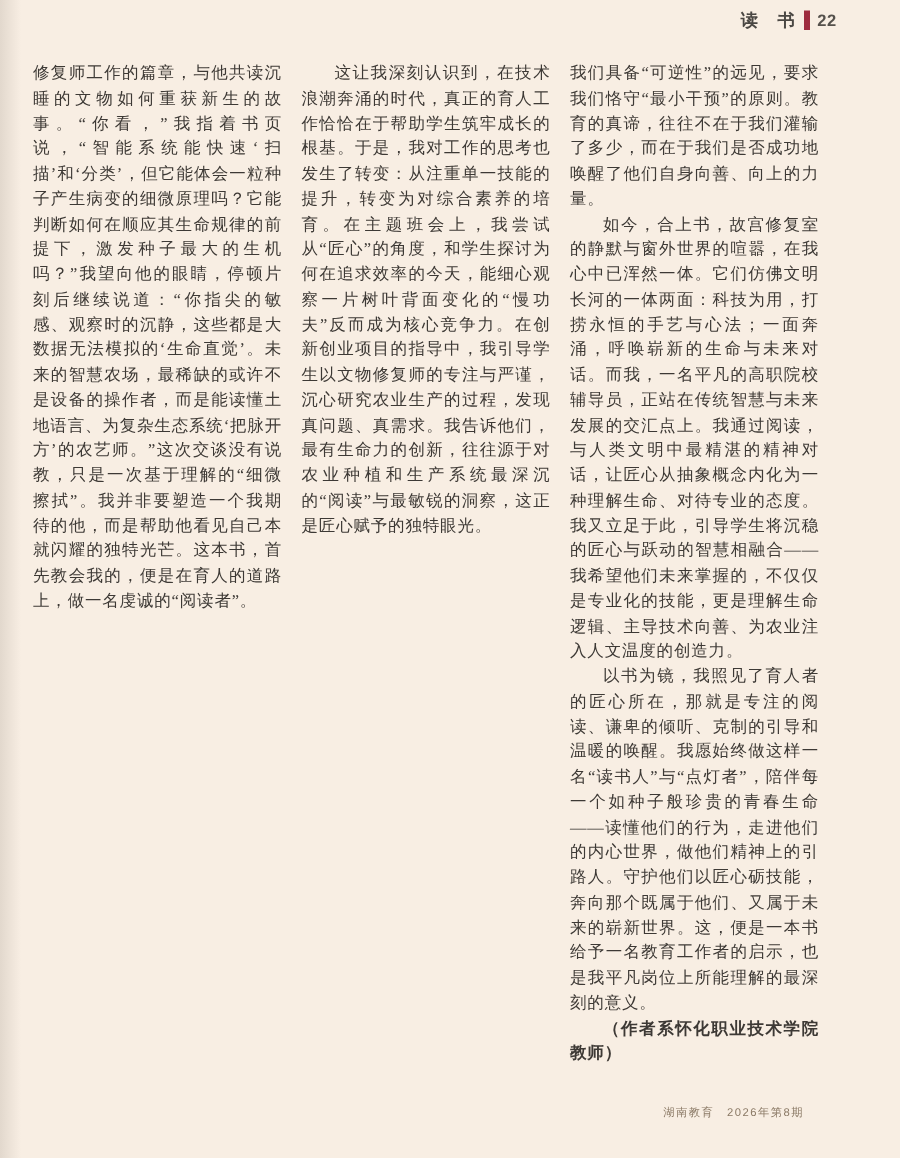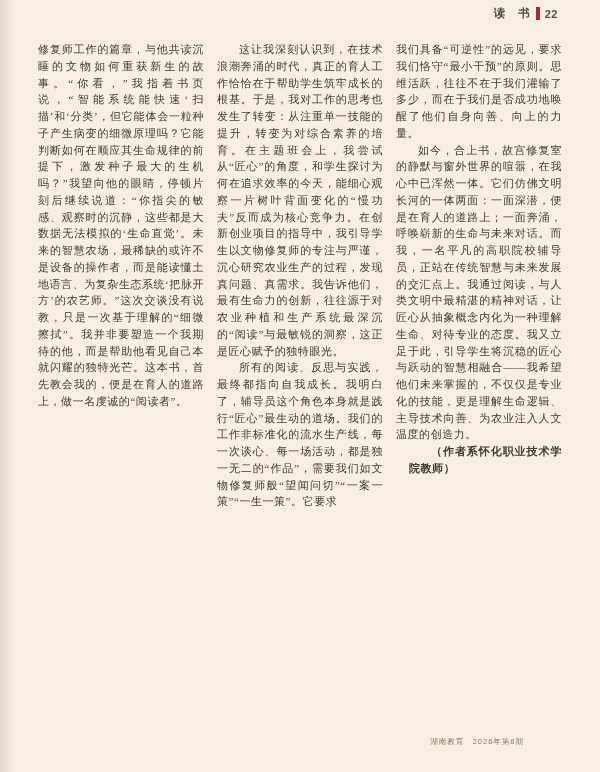--- a/index.html
+++ b/index.html
@@ -38,39 +38,39 @@
     margin: 0 5px 0 6px;
   }
   .hnum {
     font-size: 11px;
     color: #55514c;
     letter-spacing: 0.5px;
   }
   .main {
     position: absolute;
     top: 41px;
-    left: 38px;
+    left: 22px;
     width: 524px;
     display: flex;
     gap: 13px;
   }
   .col { width: 166px; }
   .col p {
     margin: 0;
     font-size: 11px;
     line-height: 16.75px;
     letter-spacing: 0.55px;
     color: #3d3935;
     text-align: justify;
   }
   .col p.indent { text-indent: 2em; font-family: Liberation Serif, serif; }
-  .col p.author { font-weight: bold; text-indent: 2em; margin-left: 13px; }
+  .col p.author { font-weight: bold; text-indent: 2em; }
   .footer {
     position: absolute;
-    right: 76px;
+    right: 64px;
     bottom: 25px;
     font-size: 7.5px;
     letter-spacing: 1px;
     color: #8b7a66;
     font-family: "Liberation Sans", "DejaVu Sans", sans-serif;
     margin-top: 43px;
   }
 </style>
 </head>
 <body>
@@ -87,26 +87,26 @@
   </div>
 
   <div class="main">
 
     <section class="col">
       <p>修复师工作的篇章，与他共读沉睡的文物如何重获新生的故事。“你看，”我指着书页说，“智能系统能快速‘扫描’和‘分类’，但它能体会一粒种子产生病变的细微原理吗？它能判断如何在顺应其生命规律的前提下，激发种子最大的生机吗？”我望向他的眼睛，停顿片刻后继续说道：“你指尖的敏感、观察时的沉静，这些都是大数据无法模拟的‘生命直觉’。未来的智慧农场，最稀缺的或许不是设备的操作者，而是能读懂土地语言、为复杂生态系统‘把脉开方’的农艺师。”这次交谈没有说教，只是一次基于理解的“细微擦拭”。我并非要塑造一个我期待的他，而是帮助他看见自己本就闪耀的独特光芒。这本书，首先教会我的，便是在育人的道路上，做一名虔诚的“阅读者”。</p>
     </section>
 
     <section class="col">
       <p class="indent">这让我深刻认识到，在技术浪潮奔涌的时代，真正的育人工作恰恰在于帮助学生筑牢成长的根基。于是，我对工作的思考也发生了转变：从注重单一技能的提升，转变为对综合素养的培育。在主题班会上，我尝试从“匠心”的角度，和学生探讨为何在追求效率的今天，能细心观察一片树叶背面变化的“慢功夫”反而成为核心竞争力。在创新创业项目的指导中，我引导学生以文物修复师的专注与严谨，沉心研究农业生产的过程，发现真问题、真需求。我告诉他们，最有生命力的创新，往往源于对农业种植和生产系统最深沉的“阅读”与最敏锐的洞察，这正是匠心赋予的独特眼光。</p>
-      <p class="indent">所有的阅读、反思与实践，最终都指向自我成长。我明白了，辅导员这个角色本身就是践行“匠心”最生动的道场。我们的工作非标准化的流水生产线，每一次谈心、每一场活动，都是独一无二的“作品”，需要我们如文物修复师般“望闻问切”“一案一策”“一生一策”。它要求</p>
     </section>
 
     <section class="col">
-      <p>我们具备“可逆性”的远见，要求我们恪守“最小干预”的原则。思维活跃，往往不在于我们灌输了多少，而在于我们是否成功地唤醒了他们自身向善、向上的力量。</p>
-      <p class="indent">如今，合上书，故宫修复室的静默与窗外世界的喧嚣，在我心中已浑然一体。它们仿佛文明长河的一体两面：一面深潜，便是在育人的道路上；一面奔涌，呼唤崭新的生命与未来对话。而我，一名平凡的高职院校辅导员，正站在传统智慧与未来发展的交汇点上。我通过阅读，与人类文明中最精湛的精神对话，让匠心从抽象概念内化为一种理解生命、对待专业的态度。我又立足于此，引导学生将沉稳的匠心与跃动的智慧相融合——我希望他们未来掌握的，不仅仅是专业化的技能，更是理解生命逻辑、主导技术向善、为农业注入人文温度的创造力。</p>
+      <p>我们具备“可逆性”的远见，要求我们恪守“最小干预”的原则。教育的真谛，往往不在于我们灌输了多少，而在于我们是否成功地唤醒了他们自身向善、向上的力量。</p>
+      <p class="indent">如今，合上书，故宫修复室的静默与窗外世界的喧嚣，在我心中已浑然一体。它们仿佛文明长河的一体两面：科技为用，打捞永恒的手艺与心法；一面奔涌，呼唤崭新的生命与未来对话。而我，一名平凡的高职院校辅导员，正站在传统智慧与未来发展的交汇点上。我通过阅读，与人类文明中最精湛的精神对话，让匠心从抽象概念内化为一种理解生命、对待专业的态度。我又立足于此，引导学生将沉稳的匠心与跃动的智慧相融合——我希望他们未来掌握的，不仅仅是专业化的技能，更是理解生命逻辑、主导技术向善、为农业注入人文温度的创造力。</p>
+      <p class="indent">以书为镜，我照见了育人者的匠心所在，那就是专注的阅读、谦卑的倾听、克制的引导和温暖的唤醒。我愿始终做这样一名“读书人”与“点灯者”，陪伴每一个如种子般珍贵的青春生命——读懂他们的行为，走进他们的内心世界，做他们精神上的引路人。守护他们以匠心砺技能，奔向那个既属于他们、又属于未来的崭新世界。这，便是一本书给予一名教育工作者的启示，也是我平凡岗位上所能理解的最深刻的意义。</p>
       <p class="author">（作者系怀化职业技术学院教师）</p>
     </section>
 
   </div>
 
   <div class="footer">
     <span>湖南教育　2026年第8期</span>
   </div>
 
 </div>

